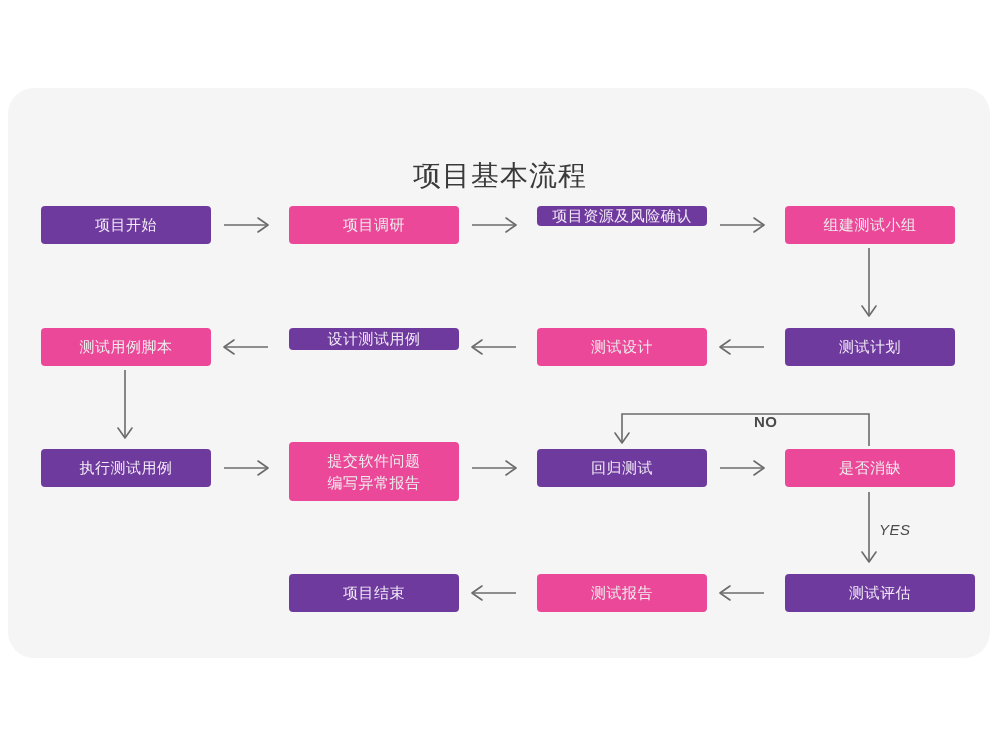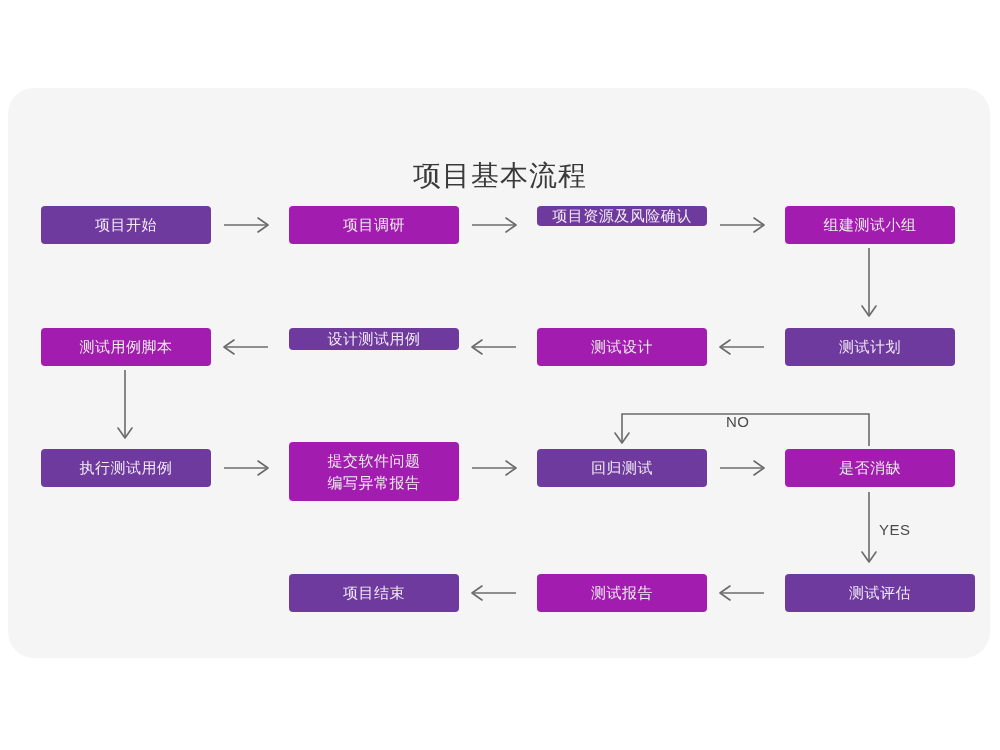--- a/index.html
+++ b/index.html
@@ -53,21 +53,21 @@
     font-size: 15px;
     line-height: 22px;
     letter-spacing: 0.5px;
     white-space: pre-line;
   }
   .node.purple {
     background: #6f3a9e;
     color: #f2eaf7;
   }
   .node.gray {
-    background: #a21caf;
+    background: #ec4899;
     color: #ededed;
   }
   .arrow-label {
     position: absolute;
     font-size: 15px;
     color: #4a4a4a;
     letter-spacing: 0.5px;
   }
   svg.lines {
     position: absolute;
@@ -183,16 +183,16 @@
   <div class="node purple" style="left:41px;  top:449px; width:170px; height:38px;">执行测试用例</div>
   <div class="node gray" style="left:289px; top:442px; width:170px; height:59px;">提交软件问题
 编写异常报告</div>
   <div class="node purple" style="left:537px; top:449px; width:170px; height:38px;">回归测试</div>
   <div class="node gray" style="left:785px; top:449px; width:170px; height:38px;">是否消缺</div>
 
   <div class="node purple" style="left:289px; top:574px; width:170px; height:38px;">项目结束</div>
   <div class="node gray" style="left:537px; top:574px; width:170px; height:38px;">测试报告</div>
   <div class="node purple" style="left:785px; top:574px; width:190px; height:38px;">测试评估</div>
 
-  <div class="arrow-label" style="left:726px; top:413px;">NO</div>
-  <div class="arrow-label" style="left:879px; top:521px;">YES</div>
+  <div class="arrow-label" style="left:754px; top:413px;font-weight:bold;">NO</div>
+  <div class="arrow-label" style="left:879px; top:521px;font-style:italic;">YES</div>
 
 </div>
 
 </body></html>

